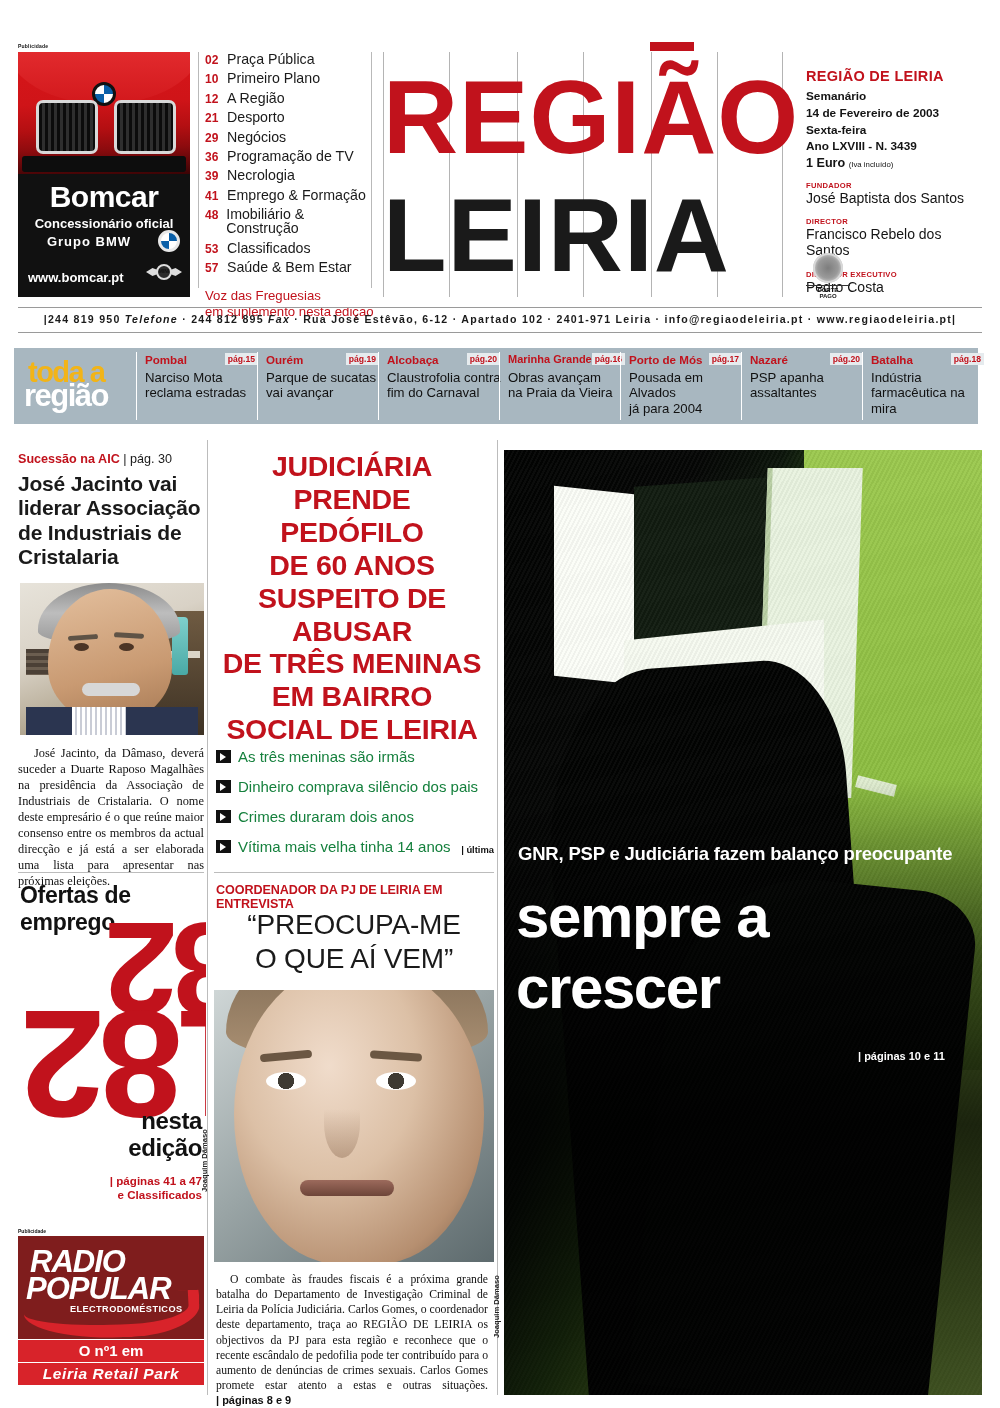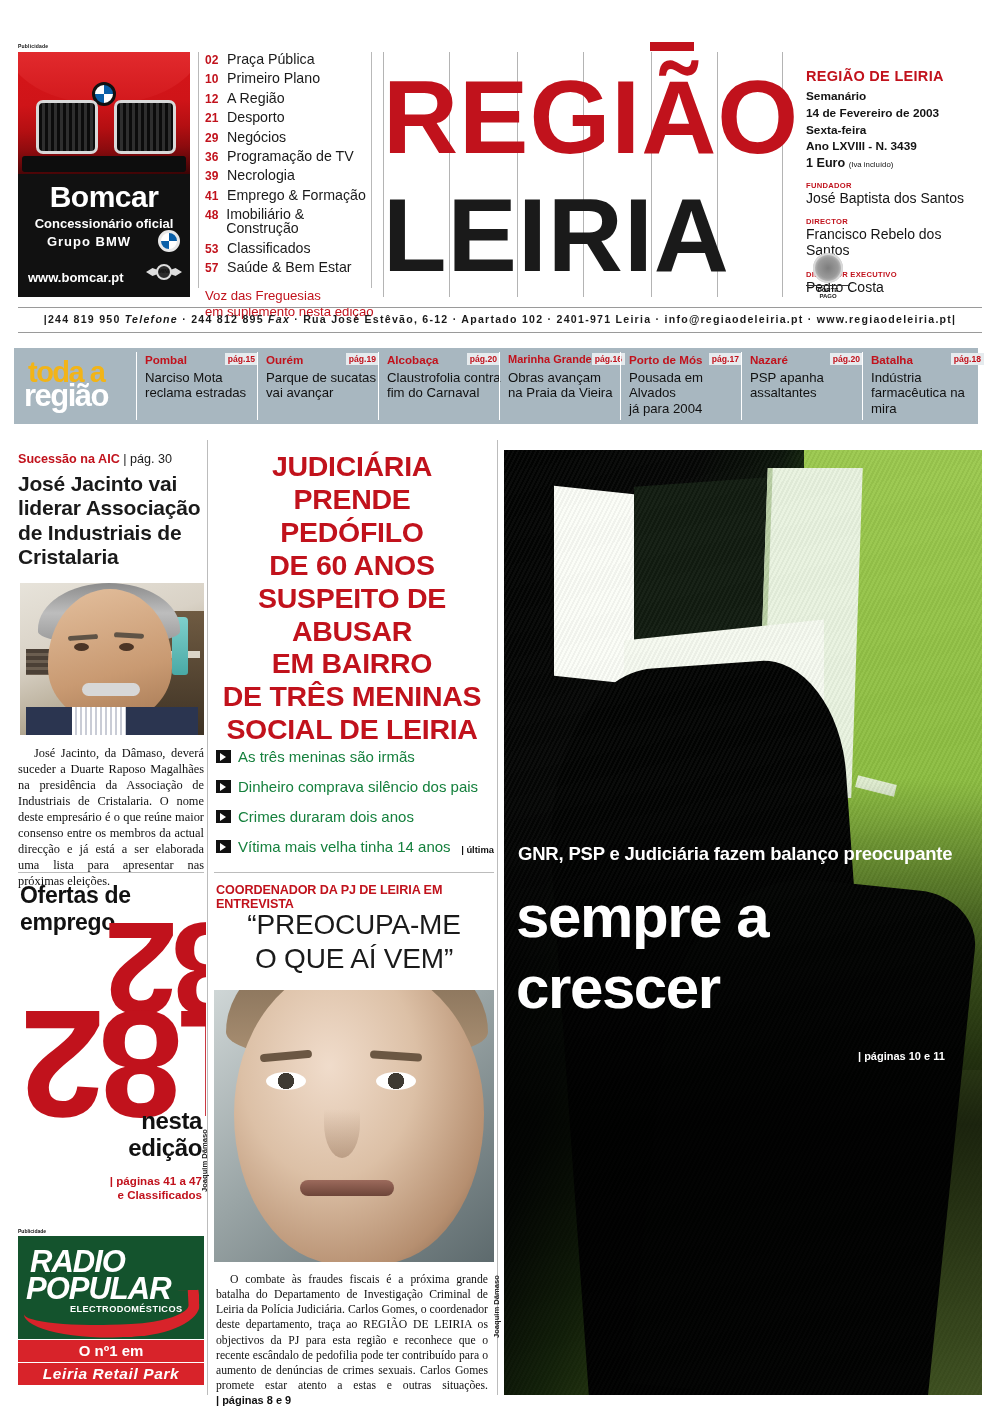--- a/index.html
+++ b/index.html
@@ -127,21 +127,21 @@
     transform:rotate(180deg);line-height:1;letter-spacing:-6px;}
   .b182a{left:92px;top:22px;font-size:132px;}
   .b182b{left:8px;top:108px;font-size:152px;}
   .ofertas .nesta{position:absolute;right:4px;top:228px;width:120px;text-align:right;color:#111;
     font-size:24px;font-weight:bold;line-height:1.12;letter-spacing:-.4px;}
   .ofertas .pags{position:absolute;right:4px;top:294px;width:130px;text-align:right;color:#c1121c;font-size:11.6px;font-weight:bold;line-height:1.2;}
 
   
   .adlabel2{position:absolute;left:18px;top:1228px;font-size:5px;font-weight:bold;color:#111;}
   .rp{position:absolute;left:18px;top:1236px;width:186px;height:152px;}
-  .rp .blue{position:absolute;left:0;top:0;width:186px;height:103px;background:#14532d;overflow:hidden;}
+  .rp .blue{position:absolute;left:0;top:0;width:186px;height:103px;background:#7f1d1d;overflow:hidden;}
   .rp .swoosh{position:absolute;left:6px;top:58px;width:176px;height:44px;border-radius:0 0 60% 92%/0 0 100% 100%;
     border-bottom:13px solid #d8232a;border-right:11px solid #d8232a;box-sizing:border-box;transform:rotate(-3deg);}
   .rp .r1{position:absolute;left:12px;top:8px;color:#fff;font-size:31px;font-weight:bold;letter-spacing:-1px;font-style:italic;}
   .rp .r2{position:absolute;left:8px;top:35px;color:#fff;font-size:31px;font-weight:bold;letter-spacing:-1px;font-style:italic;}
   .rp .r3{position:absolute;left:52px;top:68px;color:#fff;font-size:9.2px;font-weight:bold;letter-spacing:.4px;}
   .rp .red1{position:absolute;left:0;top:104px;width:186px;height:22px;background:#d8232a;}
   .rp .red1 span{display:block;text-align:center;color:#fff;font-size:15px;font-weight:bold;line-height:22px;}
   .rp .red2{position:absolute;left:0;top:127px;width:186px;height:22px;background:#d8232a;}
   .rp .red2 span{display:block;text-align:center;color:#fff;font-size:15.5px;font-weight:bold;font-style:italic;line-height:22px;letter-spacing:.6px;}
 
@@ -448,22 +448,22 @@
     <div class="red2">
         <span>Leiria Retail Park</span>
       </div>
   </div>
 
   <div class="chead">
     <div>JUDICIÁRIA PRENDE</div>
     <div>PEDÓFILO</div>
     <div>DE 60 ANOS</div>
     <div>SUSPEITO DE ABUSAR</div>
+    <div>DE TRÊS MENINAS</div>
     <div>EM BAIRRO</div>
-    <div>DE TRÊS MENINAS</div>
     <div>SOCIAL DE LEIRIA</div>
   </div>
   <div class="bullets">
     <div class="b">
         <span class="sq"></span>
         <span class="bt">As três meninas são irmãs</span>
       </div>
     <div class="b">
         <span class="sq"></span>
         <span class="bt">Dinheiro comprava silêncio dos pais</span>

